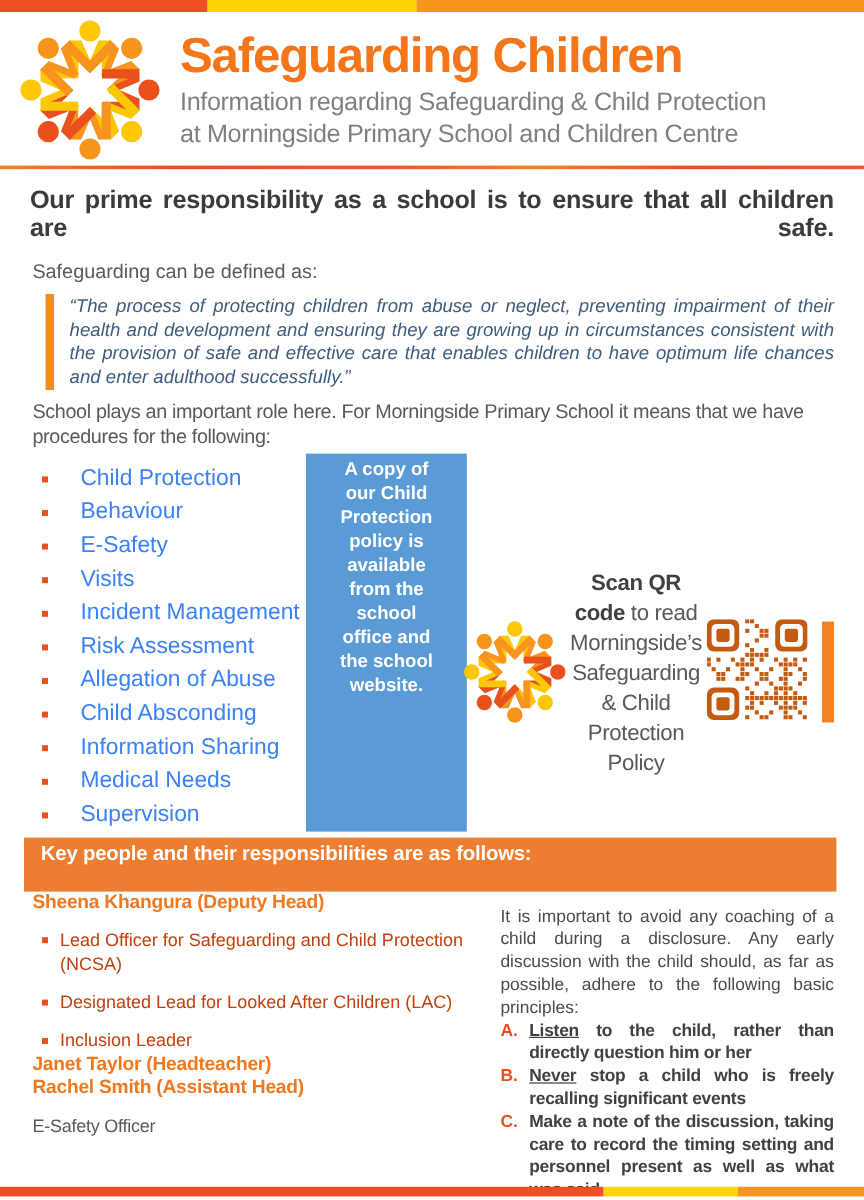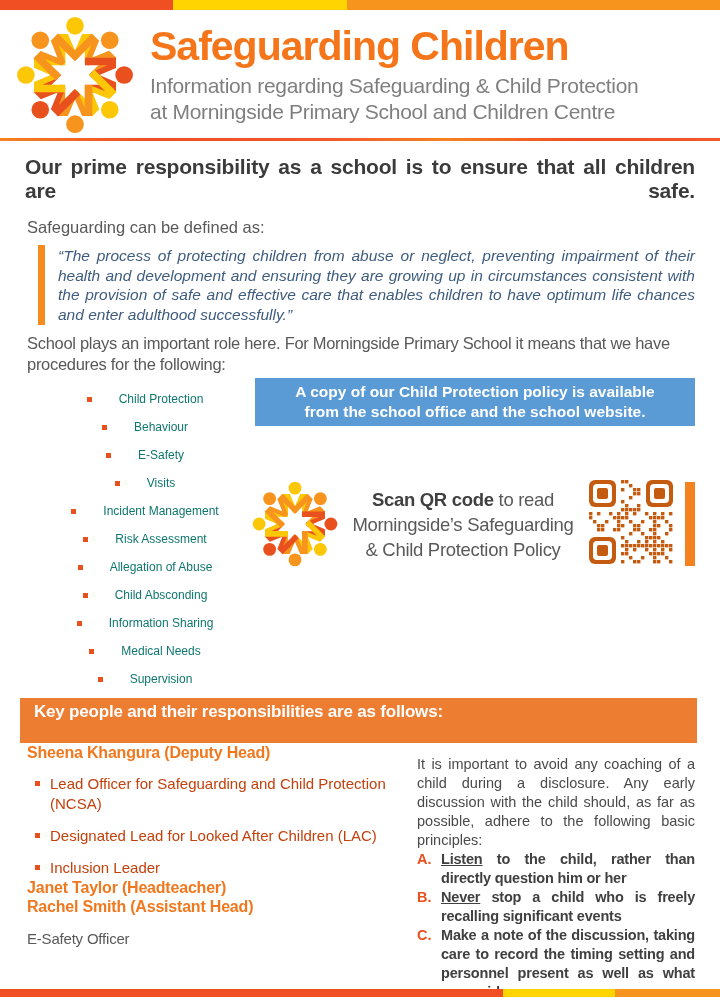--- a/index.html
+++ b/index.html
@@ -28,25 +28,25 @@
   .headline{margin:14px 25px 0 25px;font-size:21px;font-weight:bold;color:#3B3B3B;
     text-align:justify;text-align-last:justify;letter-spacing:-0.2px;}
   .defined{margin:15px 27px 0 27px;font-size:16.5px;color:#595959;}
   .quote{margin:8px 25px 0 38px;border-left:7px solid #F68B1F;padding:1px 0 1px 13px;
     font-style:italic;color:#3E5C7E;font-size:15.5px;line-height:19.5px;text-align:justify;}
   .rolepara{margin:8px 25px 0 27px;font-size:16.5px;color:#595959;line-height:21px;letter-spacing:-0.3px;}
 
   
   .proc-row{display:flex;margin:0 25px 0 27px;}
   .proc-list{width:228px;flex-shrink:0;padding-top:10px;}
-  .proc-item{display:flex;align-items:center;height:28px;font-size:12px;color:#0f766e;justify-content:center;}
+  .proc-item{display:flex;align-items:center;height:28px;font-size:19px;color:#3b82f6;}
   .sq{width:5px;height:5px;background:#E8501E;flex-shrink:0;}
   .proc-item .sq{margin-left:8px;}
   .proc-item .lbl{margin-left:27px;}
-  .right-col{flex:1;display:flex;flex-direction:column;}
+  .right-col{flex:1;display:flex;flex-direction:row;}
   .box{color:#fff;font-weight:bold;font-size:15.5px;text-align:center;line-height:20px;padding:4px 24px;}
   .box.blue{background:#5B9BD5;margin-top:3px;}
   .box.orange{background:#ED7D31;margin-top:12px;}
   .qr-row{display:flex;align-items:center;margin-top:52px;}
   .qr-star{width:92px;height:92px;flex-shrink:0;margin-left:-6px;}
   .qr-text{flex:1;text-align:center;font-size:18.5px;color:#595959;line-height:25px;letter-spacing:-0.3px;}
   .qr-text .b{font-weight:bold;color:#404040;}
   .qr-code{flex-shrink:0;margin-left:4px;}
   .qr-bar{width:10px;height:84px;background:#F58220;margin-left:12px;flex-shrink:0;}
 

